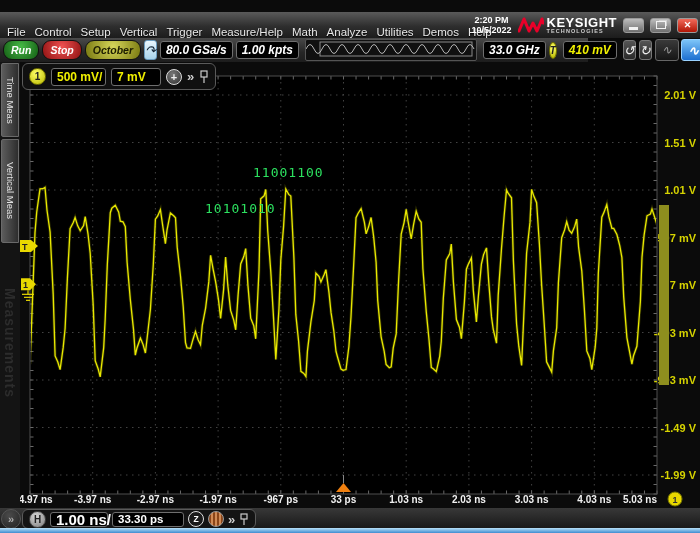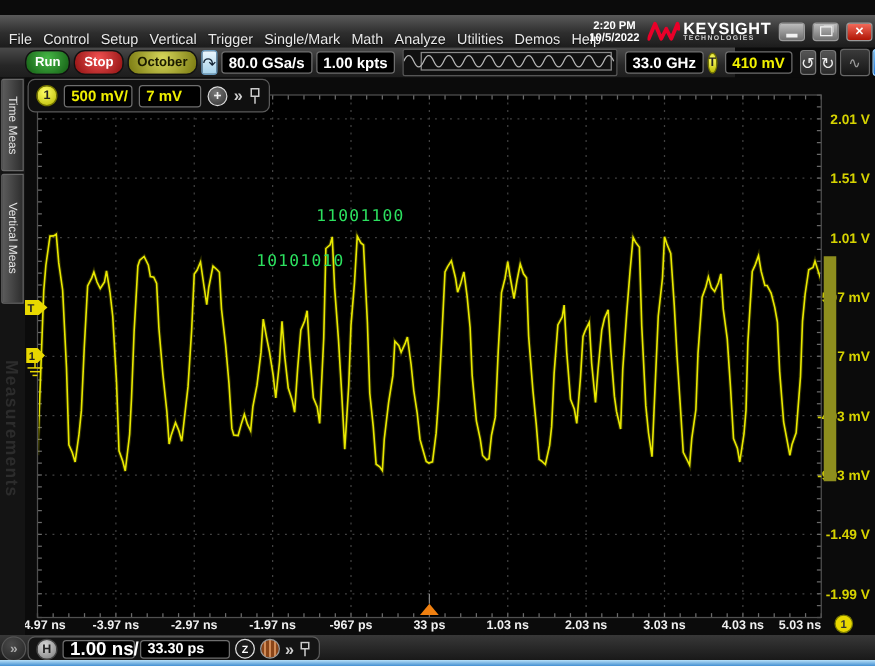--- a/index.html
+++ b/index.html
@@ -21,21 +21,21 @@
   .brand-sub{color:#cfcfcf;font-weight:bold;font-size:5.5px;letter-spacing:1.1px;}
   .winbtn{width:21px;height:15px;border-radius:3px;border:1px solid #9a9a9a;box-sizing:border-box;
     display:flex;align-items:center;justify-content:center;}
   .winbtn.min,.winbtn.max{background:linear-gradient(#bdbdbd,#6f6f6f);}
   .winbtn.close{background:linear-gradient(#f26a5a,#b01505);color:#fff;font-size:9px;font-weight:bold;}
   .glyph-bar{width:9px;height:3px;background:#f2f2f2;margin-top:7px;}
   .glyph-box{width:8px;height:6px;border:1px solid #f2f2f2;box-shadow:2px -2px 0 -1px #d0d0d0;}
   
   .toolbar{position:absolute;left:0;top:38px;width:588px;height:24px;
     background:linear-gradient(#4a4a4a,#262626 60%,#1d1d1d);display:flex;align-items:center;
-    padding:0 20px;box-sizing:border-box;gap:3px;}
+    padding:0 3px;box-sizing:border-box;gap:3px;font-style:italic;}
   .pill{height:18px;border-radius:9px;font-size:10.5px;font-weight:bold;display:flex;
     align-items:center;justify-content:center;padding:0 7px;border:1px solid #111;}
   .pill.run{background:radial-gradient(circle at 50% 30%,#46b846,#135c13);color:#fff;}
   .pill.stop{background:radial-gradient(circle at 50% 30%,#f05050,#8d1010);color:#fff;}
   .pill.single{background:radial-gradient(circle at 50% 30%,#d6d65a,#77770f);color:#1c1c00;}
   .sqbtn{width:18px;height:18px;border-radius:3px;display:flex;align-items:center;justify-content:center;}
   .touch{background:linear-gradient(#eaf6fd,#a8d4ec);color:#123;font-size:13px;border:1px solid #6b9cc0;}
   .field{background:#000;border:1px solid #6e6e6e;border-radius:3px;height:18px;display:flex;
     align-items:center;padding:0 5px;color:#fff;font-size:12px;font-weight:bold;box-sizing:border-box;white-space:nowrap;}
   .field.yellow{color:#f0f000;}
@@ -93,21 +93,21 @@
 <div class="app">
 
 
   <div class="menubar">
     <div class="menus" id="menu-items">
         <span class="menu-item">File</span>
         <span class="menu-item">Control</span>
         <span class="menu-item">Setup</span>
         <span class="menu-item">Vertical</span>
         <span class="menu-item">Trigger</span>
-        <span class="menu-item">Single/Mark</span>
+        <span class="menu-item">Measure/Help</span>
         <span class="menu-item">Math</span>
         <span class="menu-item">Analyze</span>
         <span class="menu-item">Utilities</span>
         <span class="menu-item">Demos</span>
         <span class="menu-item">Help</span>
       </div>
     <div class="menu-right">
       <div class="clock">
         <div>2:20 PM</div>
         <div>10/5/2022</div>

